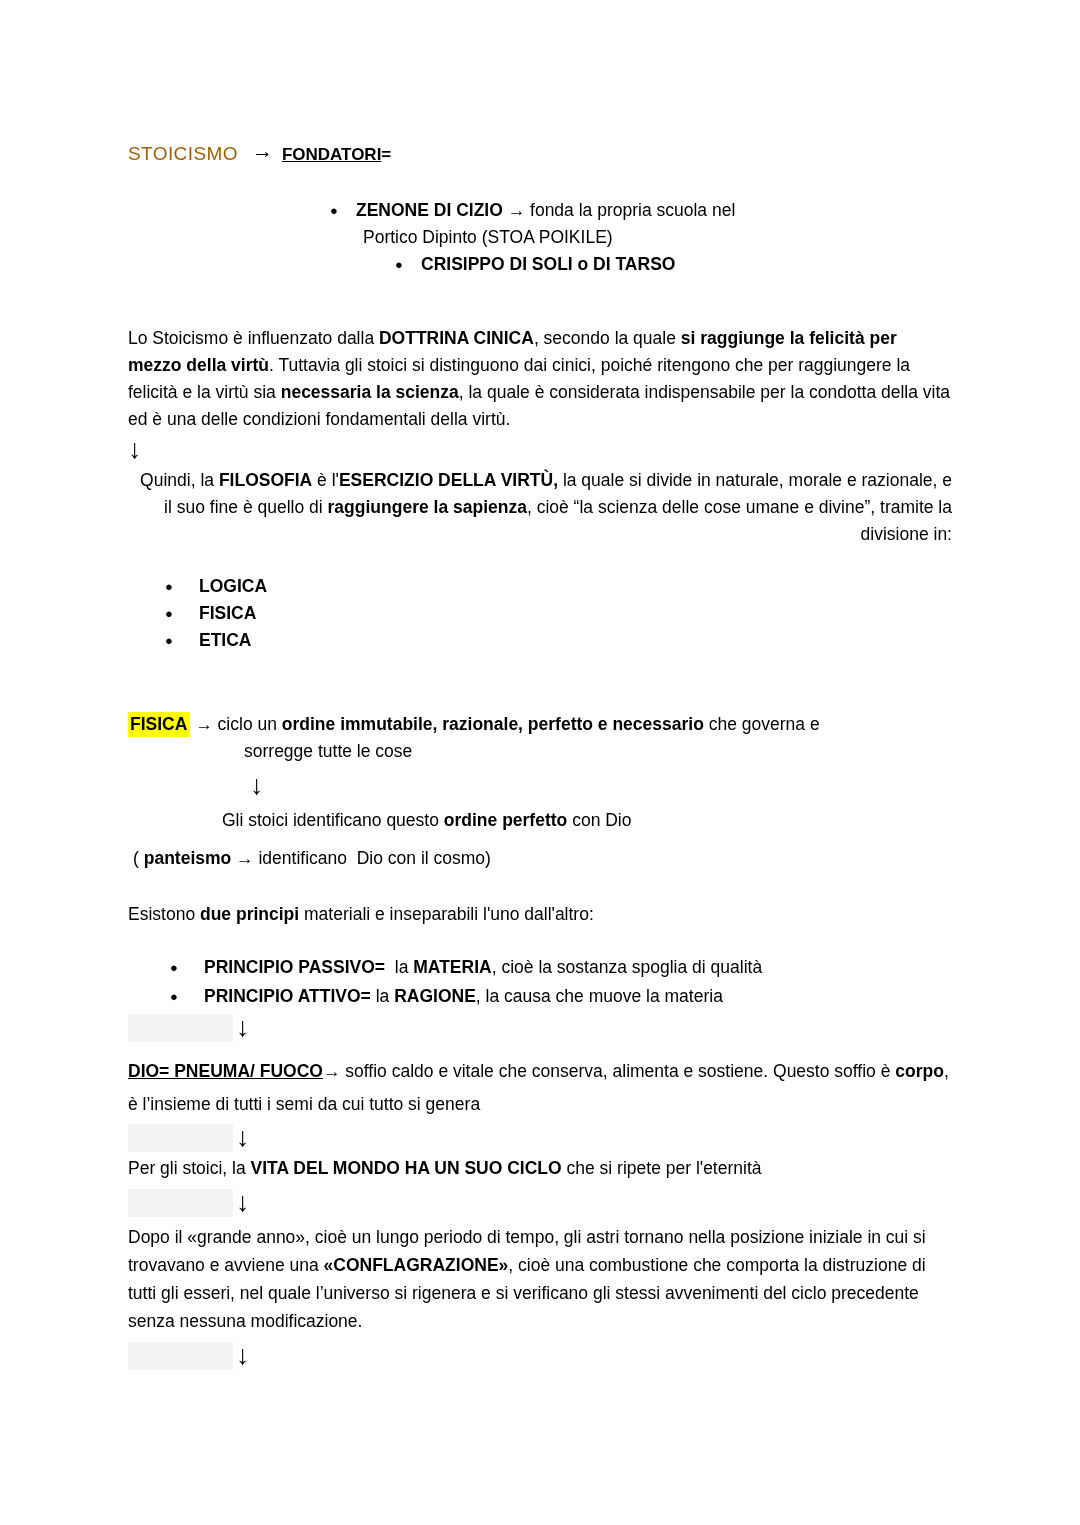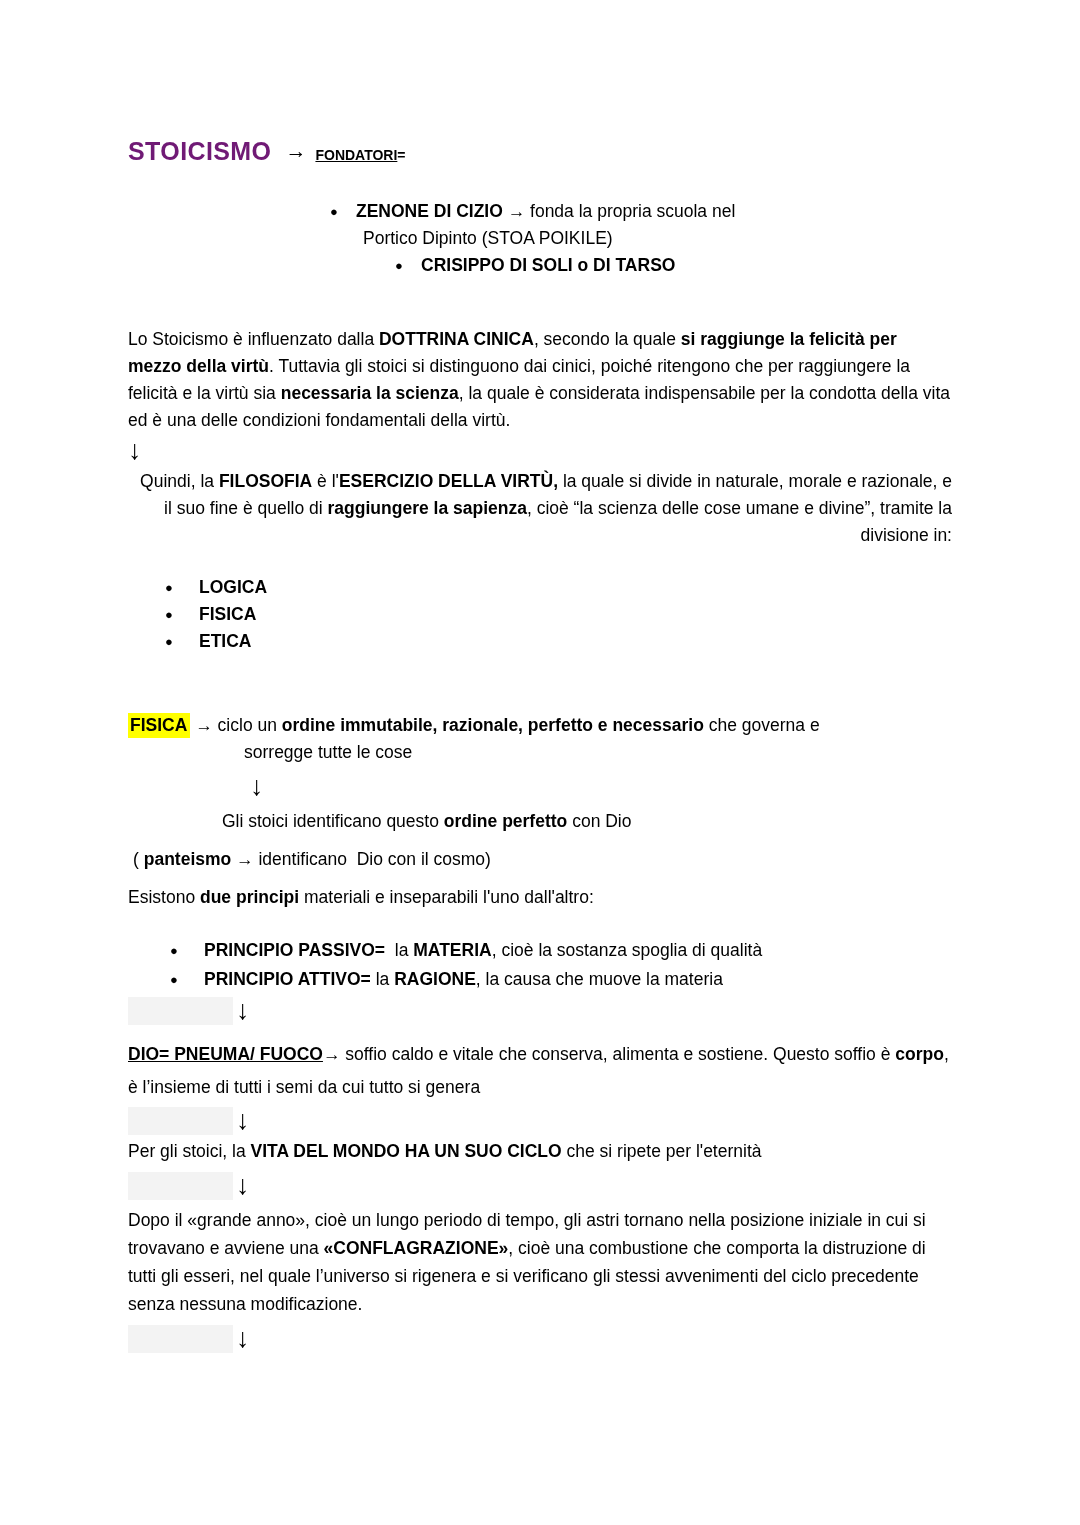--- a/index.html
+++ b/index.html
@@ -13,23 +13,23 @@
     line-height:27px;
     box-sizing:border-box;
     padding:135px 128px 0 128px;
     overflow:hidden;
   }
   .b{font-weight:700;}
   .u{text-decoration:underline;}
   .para{white-space:pre-wrap;}
   
   .title-line{line-height:31px;white-space:pre-wrap;}
-  .doc-title{font-size:25px;font-weight:700;color:#701a75;letter-spacing:.4px;}
+  .doc-title{font-size:19px;font-weight:400;color:#a16207;letter-spacing:.4px;}
   .title-arrow{font-size:21px;padding:0 9px 0 14px;vertical-align:2px;}
-  .subtitle{font-size:14px;font-weight:700;}
+  .subtitle{font-size:17px;font-weight:700;}
   
   .founders{margin-top:27px;padding-left:202px;}
   .founders .cont{padding-left:33px;}
   .founders .sub{padding-left:65px;}
   .bullet{display:inline-block;width:26px;font-size:13px;vertical-align:1px;}
   .divisions .bullet, .principles .bullet{width:34px;}
   
   .p-cinica{margin-top:47px;}
   .arrow-row{height:32px;line-height:32px;}
   .down-arrow{font-size:27px;}
@@ -39,21 +39,21 @@
   .divisions > div{font-weight:700;}
   .divisions .bullet{font-weight:400;}
   
   .fisica{margin-top:57px;}
   .hl{background:#ffff00;font-weight:700;padding:2px 3px 3px 2px;}
   .fisica-wrap2{padding-left:116px;}
   .fisica-arrow{padding-left:122px;height:37px;line-height:37px;margin-top:2px;}
   .gli-stoici{padding-left:94px;margin-top:3px;}
   .panteismo{padding-left:5px;margin-top:11px;}
   
-  .p-esistono{margin-top:11px;}
+  .p-esistono{margin-top:29px;}
   .principles{margin-top:25px;padding-left:42px;line-height:28px;}
   
   .grey-row{display:flex;align-items:center;height:33px;}
   .grey-box{width:105px;height:28px;background:#f3f3f3;flex:0 0 auto;}
   .grey-row .down-arrow{margin-left:3px;}
   
   .p-dio{margin-top:11px;line-height:33px;}
   .p-ciclo{margin-top:1px;}
   .p-dopo{margin-top:4px;line-height:28px;}
   .mt4{margin-top:4px;}

